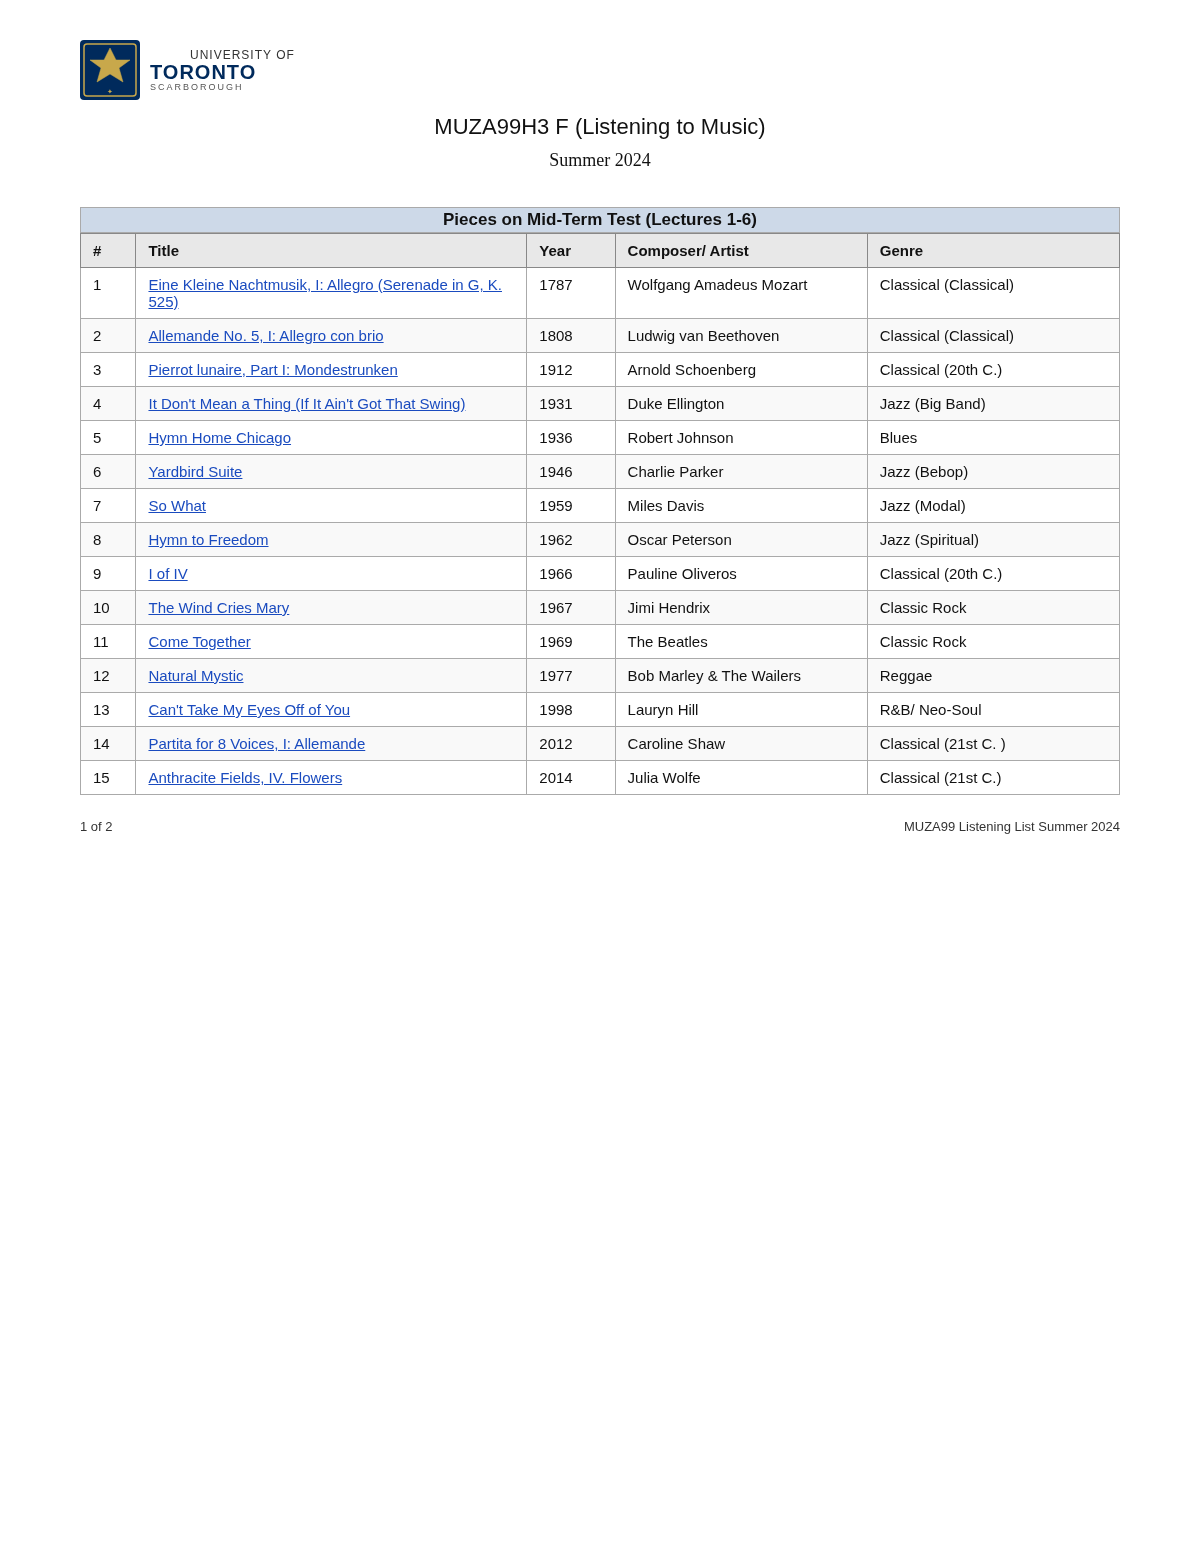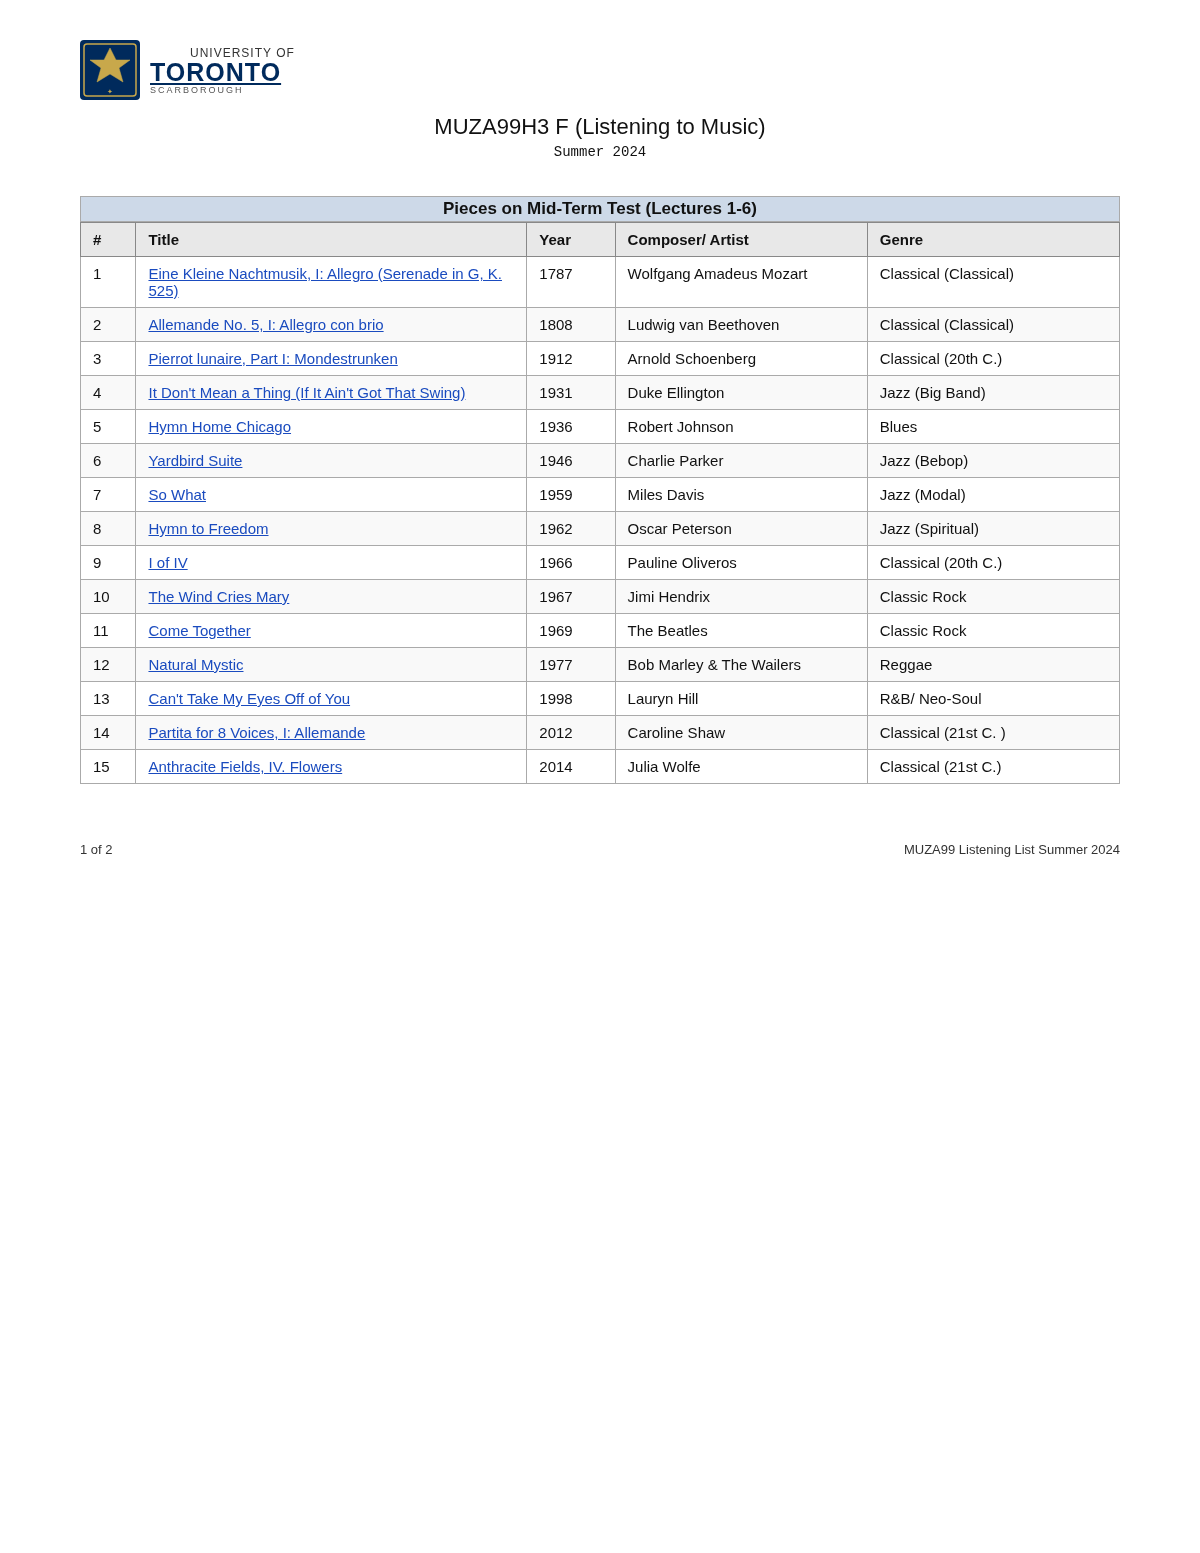--- a/index.html
+++ b/index.html
@@ -34,26 +34,25 @@
       font-family: Arial, sans-serif;
     }
     .logo-university {
       font-size: 12px;
       color: #333;
       letter-spacing: 1px;
       text-transform: uppercase;
       padding-left: 40px;
     }
     .logo-toronto {
-      font-size: 25px;
+      font-size: 20px;
       font-weight: bold;
       color: #002A5C;
       letter-spacing: 1px;
       line-height: 1;
-      text-decoration: underline;
     }
     .logo-scarborough {
       font-size: 9px;
       color: #555;
       letter-spacing: 2px;
       text-transform: uppercase;
     }
     .page-title {
       font-size: 38px;
       font-weight: bold;
@@ -61,24 +60,24 @@
       margin-top: 10px;
       font-family: Arial, sans-serif;
     }
     .page-subtitle {
       font-size: 22px;
       text-align: center;
       font-family: Arial, sans-serif;
       margin-top: 4px;
     }
     .page-subtitle2 {
-      font-size: 14px;
-      text-align: center;
-      font-family: Liberation Mono, monospace;
-      margin-top: 4px;
+      font-size: 18px;
+      text-align: center;
+      font-family: Liberation Serif, serif;
+      margin-top: 10px;
     }
     .section-header {
       background: #cdd9e8;
       text-align: center;
       font-weight: bold;
       font-size: 17px;
       padding: 2px 0;
       margin-top: 30px;
       margin-bottom: 0;
       font-family: Arial, sans-serif;
@@ -118,21 +117,21 @@
     .year-col { width: 70px; }
     .composer-col { width: 200px; }
     .genre-col { width: 200px; margin-left: 38px; }
     a {
       color: #1a4bbf;
       text-decoration: underline;
     }
     .footer {
       display: flex;
       justify-content: space-between;
-      margin-top: 58px;
+      margin-top: 24px;
       font-size: 13px;
       font-family: Arial, sans-serif;
       color: #333;
       gap: 37px;
     }
   </style>
 </head>
 <body>
 
 <div class="header">

